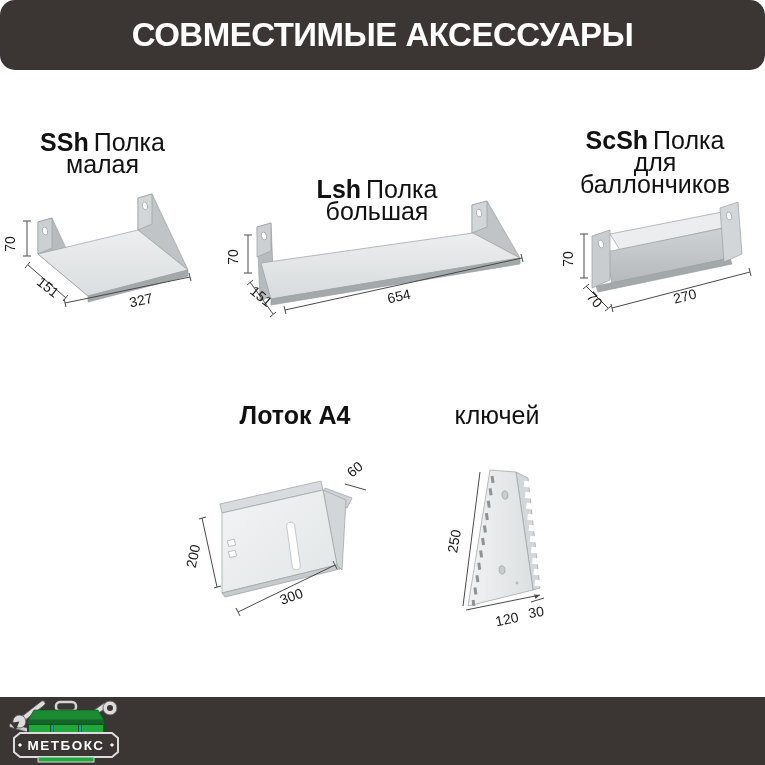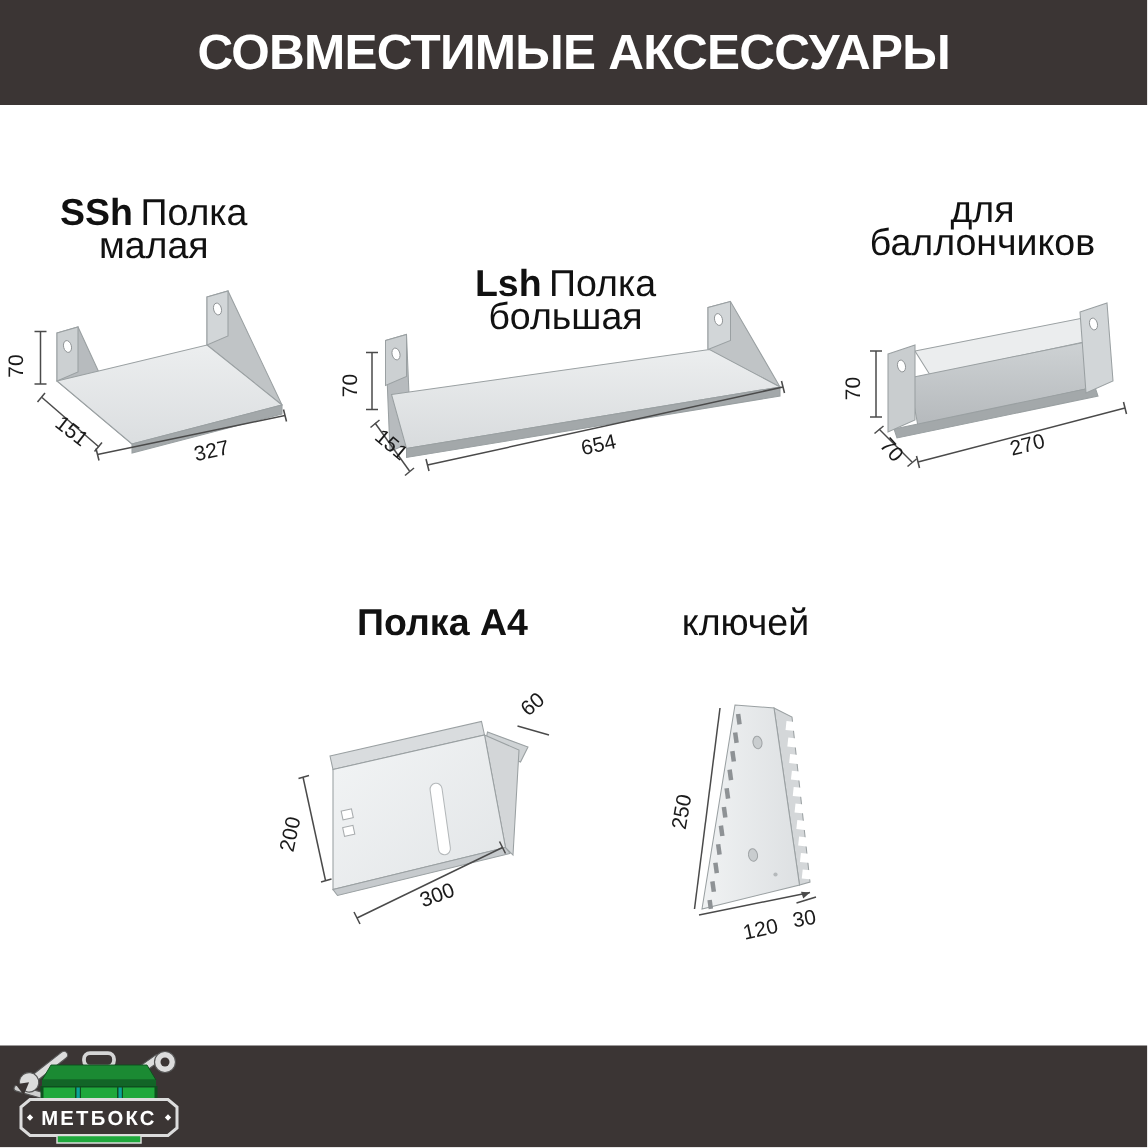--- a/index.html
+++ b/index.html
@@ -1,19 +1,19 @@
 <!DOCTYPE html>
 <html><head>
 <meta charset="utf-8">
 <style>
   html,body{margin:0;padding:0;background:#fff;}
   .canvas{position:relative;width:765px;height:765px;background:#ffffff;overflow:hidden;
           font-family:"Liberation Sans",sans-serif;color:#111;}
   .bar{position:absolute;left:0;width:765px;background:#3b3534;}
-  .header{top:0;height:70px;display:flex;align-items:center;justify-content:center;}
+  .header{top:0;height:70px;display:flex;align-items:center;justify-content:center;border-radius:15px;}
   .header-title{color:#fff;font-weight:bold;font-size:33px;letter-spacing:-0.5px;white-space:nowrap;}
   .footer{top:697px;height:68px;}
   .plabel{position:absolute;font-size:25px;line-height:22px;text-align:center;color:#111;}
   .plabel b{font-weight:bold;}
   .plabel .code{font-weight:bold;margin-right:5px;}
   .drawing{position:absolute;}
   svg text.dim{font-family:"Liberation Sans",sans-serif;font-size:14px;fill:#1a1a1a;}
   svg .dl{stroke:#4a4a4a;stroke-width:1;fill:none;}
   svg .outline{stroke:#9aa0a2;stroke-width:0.7;}
   .logo{position:absolute;left:6px;top:699px;width:120px;height:64px;}
@@ -27,20 +27,21 @@
     <div class="header-title">СОВМЕСТИМЫЕ АКСЕССУАРЫ</div>
   </div>
 
   <div class="plabel" style="left:15px;top:131px;width:175px;">
     <span class="code">SSh</span><span>Полка малая</span>
   </div>
   <div class="plabel" style="left:287px;top:146px;width:180px;margin-top:32px;">
     <span class="code">Lsh</span><span>Полка большая</span>
   </div>
   <div class="plabel" style="left:570px;top:129px;width:170px;">
+    <div><span class="code">ScSh</span><span>Полка</span></div>
     <div>для баллончиков</div>
   </div>
 
   <svg class="drawing" style="left:0;top:186px;" width="210" height="132" viewBox="0 0 210 132">
     <defs>
       <linearGradient id="g1top" x1="0" y1="0" x2="0" y2="1">
         <stop offset="0" stop-color="#eceeef"></stop>
           <stop offset="1" stop-color="#dbdee0"></stop>
       </linearGradient>
     </defs>
@@ -125,21 +126,21 @@
     <line class="dl" x1="33" y1="92" x2="27" y2="97"></line>
       <line class="dl" x1="55" y1="114" x2="49" y2="119"></line>
     <text class="dim" x="35" y="111" text-anchor="middle" transform="rotate(48 35 111)">70</text>
     <line class="dl" x1="56" y1="116" x2="194" y2="80"></line>
     <line class="dl" x1="55" y1="112" x2="57" y2="120"></line>
       <line class="dl" x1="193" y1="76" x2="195" y2="84"></line>
     <text class="dim" x="130" y="109" text-anchor="middle" transform="rotate(-14 130 109)">270</text>
   </svg>
 
   <div class="plabel" style="left:210px;top:404px;width:170px;">
-    <b>Полка А4</b>
+    <b>Лоток А4</b>
   </div>
   <div class="plabel" style="left:412px;top:404px;width:170px;">
     <div>ключей</div>
   </div>
 
   <svg class="drawing" style="left:178px;top:452px;" width="230" height="170" viewBox="0 0 230 170">
     <defs>
       <linearGradient id="g4p" x1="0" y1="0" x2="1" y2="1">
         <stop offset="0" stop-color="#f2f4f5"></stop>
           <stop offset="1" stop-color="#e2e5e7"></stop>

